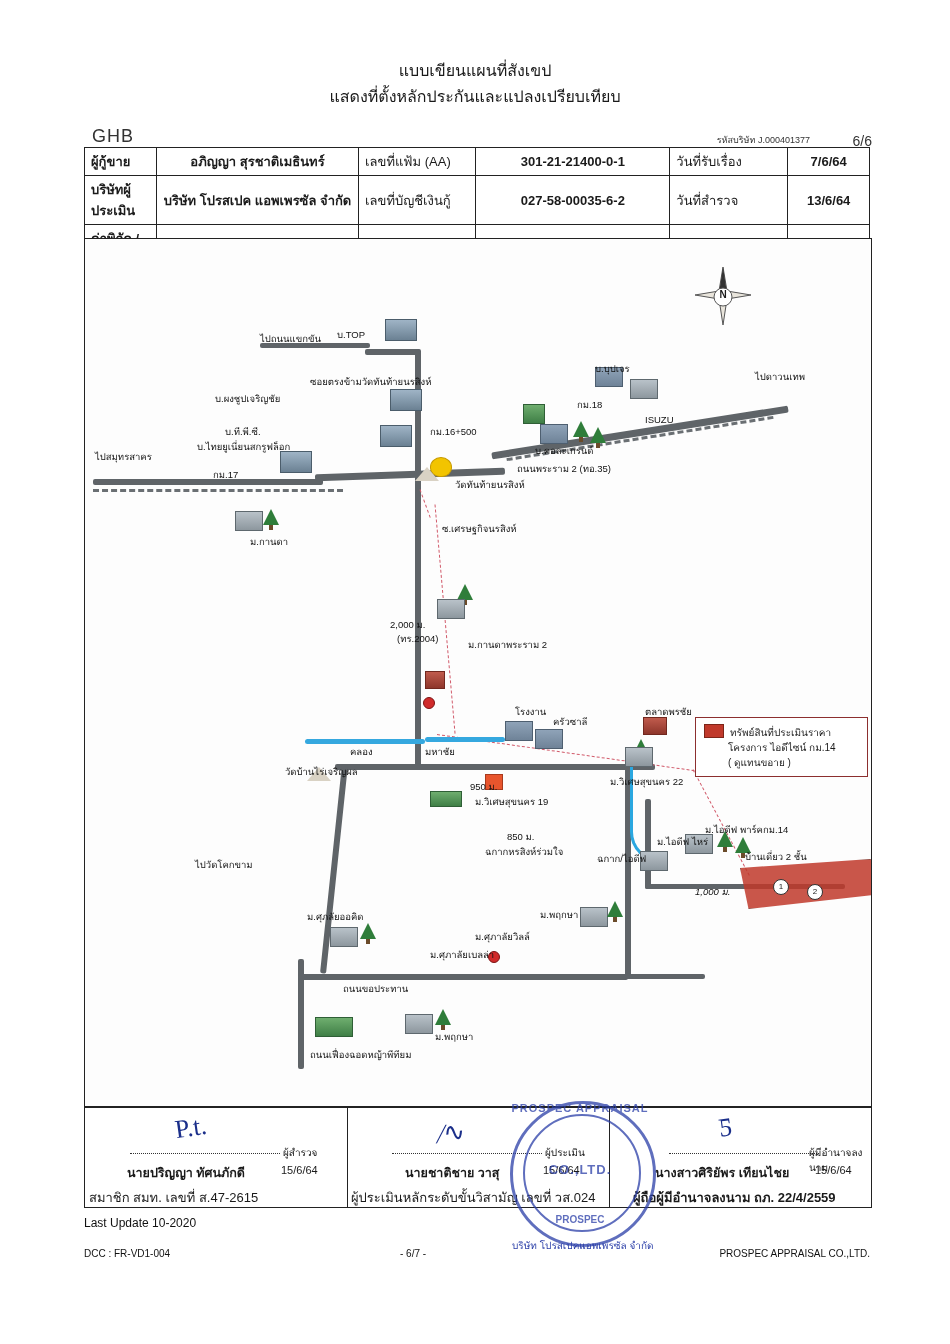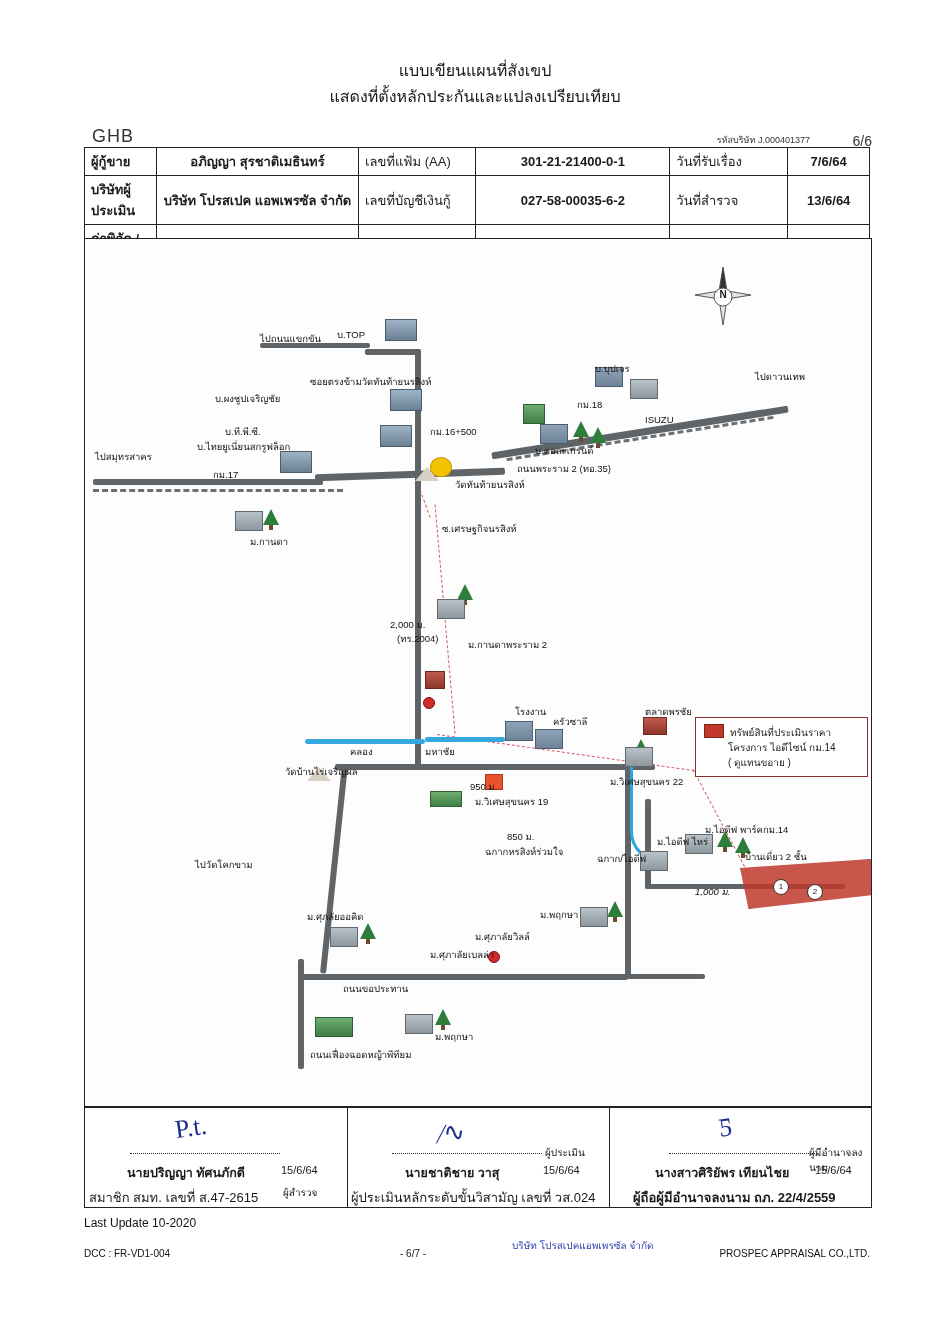--- a/index.html
+++ b/index.html
@@ -273,21 +273,21 @@
           <div class="lbl-map" style="left: 350px; top: 790px;">ม.พฤกษา</div>
           <div class="lbl-map" style="left: 225px; top: 808px;">ถนนเฟื่องฉอดหญ้าพีทียม</div>
         </div>
     </div>
   </div>
 
   <div class="sig-table">
     <div class="sig-col" style="left:0;width:262px;">
       <div class="scribble" style="left:90px;top:6px;">P.t.</div>
       <div class="sig-dots" style="left:45px;top:46px;width:150px;"></div>
-      <div class="sig-role" style="left:198px;top:38px;margin-top:40px;">ผู้สำรวจ</div>
+      <div class="sig-role" style="left:198px;top:38px;">ผู้สำรวจ</div>
       <div class="sig-name" style="left:42px;top:56px;">นายปริญญา  ทัศนภักดี</div>
       <div class="sig-date" style="left:196px;top:57px;">15/6/64</div>
       <div class="sig-sub" style="left:4px;top:80px;">สมาชิก สมท. เลขที่ ส.47-2615</div>
     </div>
     <div class="sig-col" style="left:262px;width:262px;">
       <div class="scribble" style="left:92px;top:10px;">∕∿</div>
       <div class="sig-dots" style="left:45px;top:46px;width:150px;"></div>
       <div class="sig-role" style="left:198px;top:38px;">ผู้ประเมิน</div>
       <div class="sig-name" style="left:58px;top:56px;">นายชาติชาย  วาสุ</div>
       <div class="sig-date" style="left:196px;top:57px;">15/6/64</div>
@@ -296,20 +296,27 @@
     <div class="sig-col last" style="left:524px;width:262px;">
       <div class="scribble" style="left:110px;top:6px;">Ƽ</div>
       <div class="sig-dots" style="left:60px;top:46px;width:150px;"></div>
       <div class="sig-role" style="left:200px;top:38px;">ผู้มีอำนาจลงนาม</div>
       <div class="sig-name" style="left:46px;top:56px;">นางสาวศิริยัพร  เทียนไชย</div>
       <div class="sig-date" style="left:206px;top:57px;">15/6/64</div>
       <div class="sig-sub" style="left:24px;top:80px;font-weight:bold;">ผู้ถือผู้มีอำนาจลงนาม ถภ.       22/4/2559</div>
     </div>
   </div>
 
+  <div class="stamp">
+    <div class="ring"></div>
+    <div class="ring2"></div>
+    <div class="txt-top">PROSPEC APPRAISAL</div>
+    <div class="txt-mid">CO.,LTD.</div>
+    <div class="txt-bot">PROSPEC</div>
+  </div>
   <div class="foot-stamp-txt">บริษัท โปรสเปคแอพเพรซัล จำกัด</div>
 
   <div class="foot-update">Last Update 10-2020</div>
   <div class="foot-dcc">DCC : FR-VD1-004</div>
   <div class="foot-page">- 6/7 -</div>
   <div class="foot-right">PROSPEC APPRAISAL CO.,LTD.</div>
 
 </div>
 
 </body></html>

